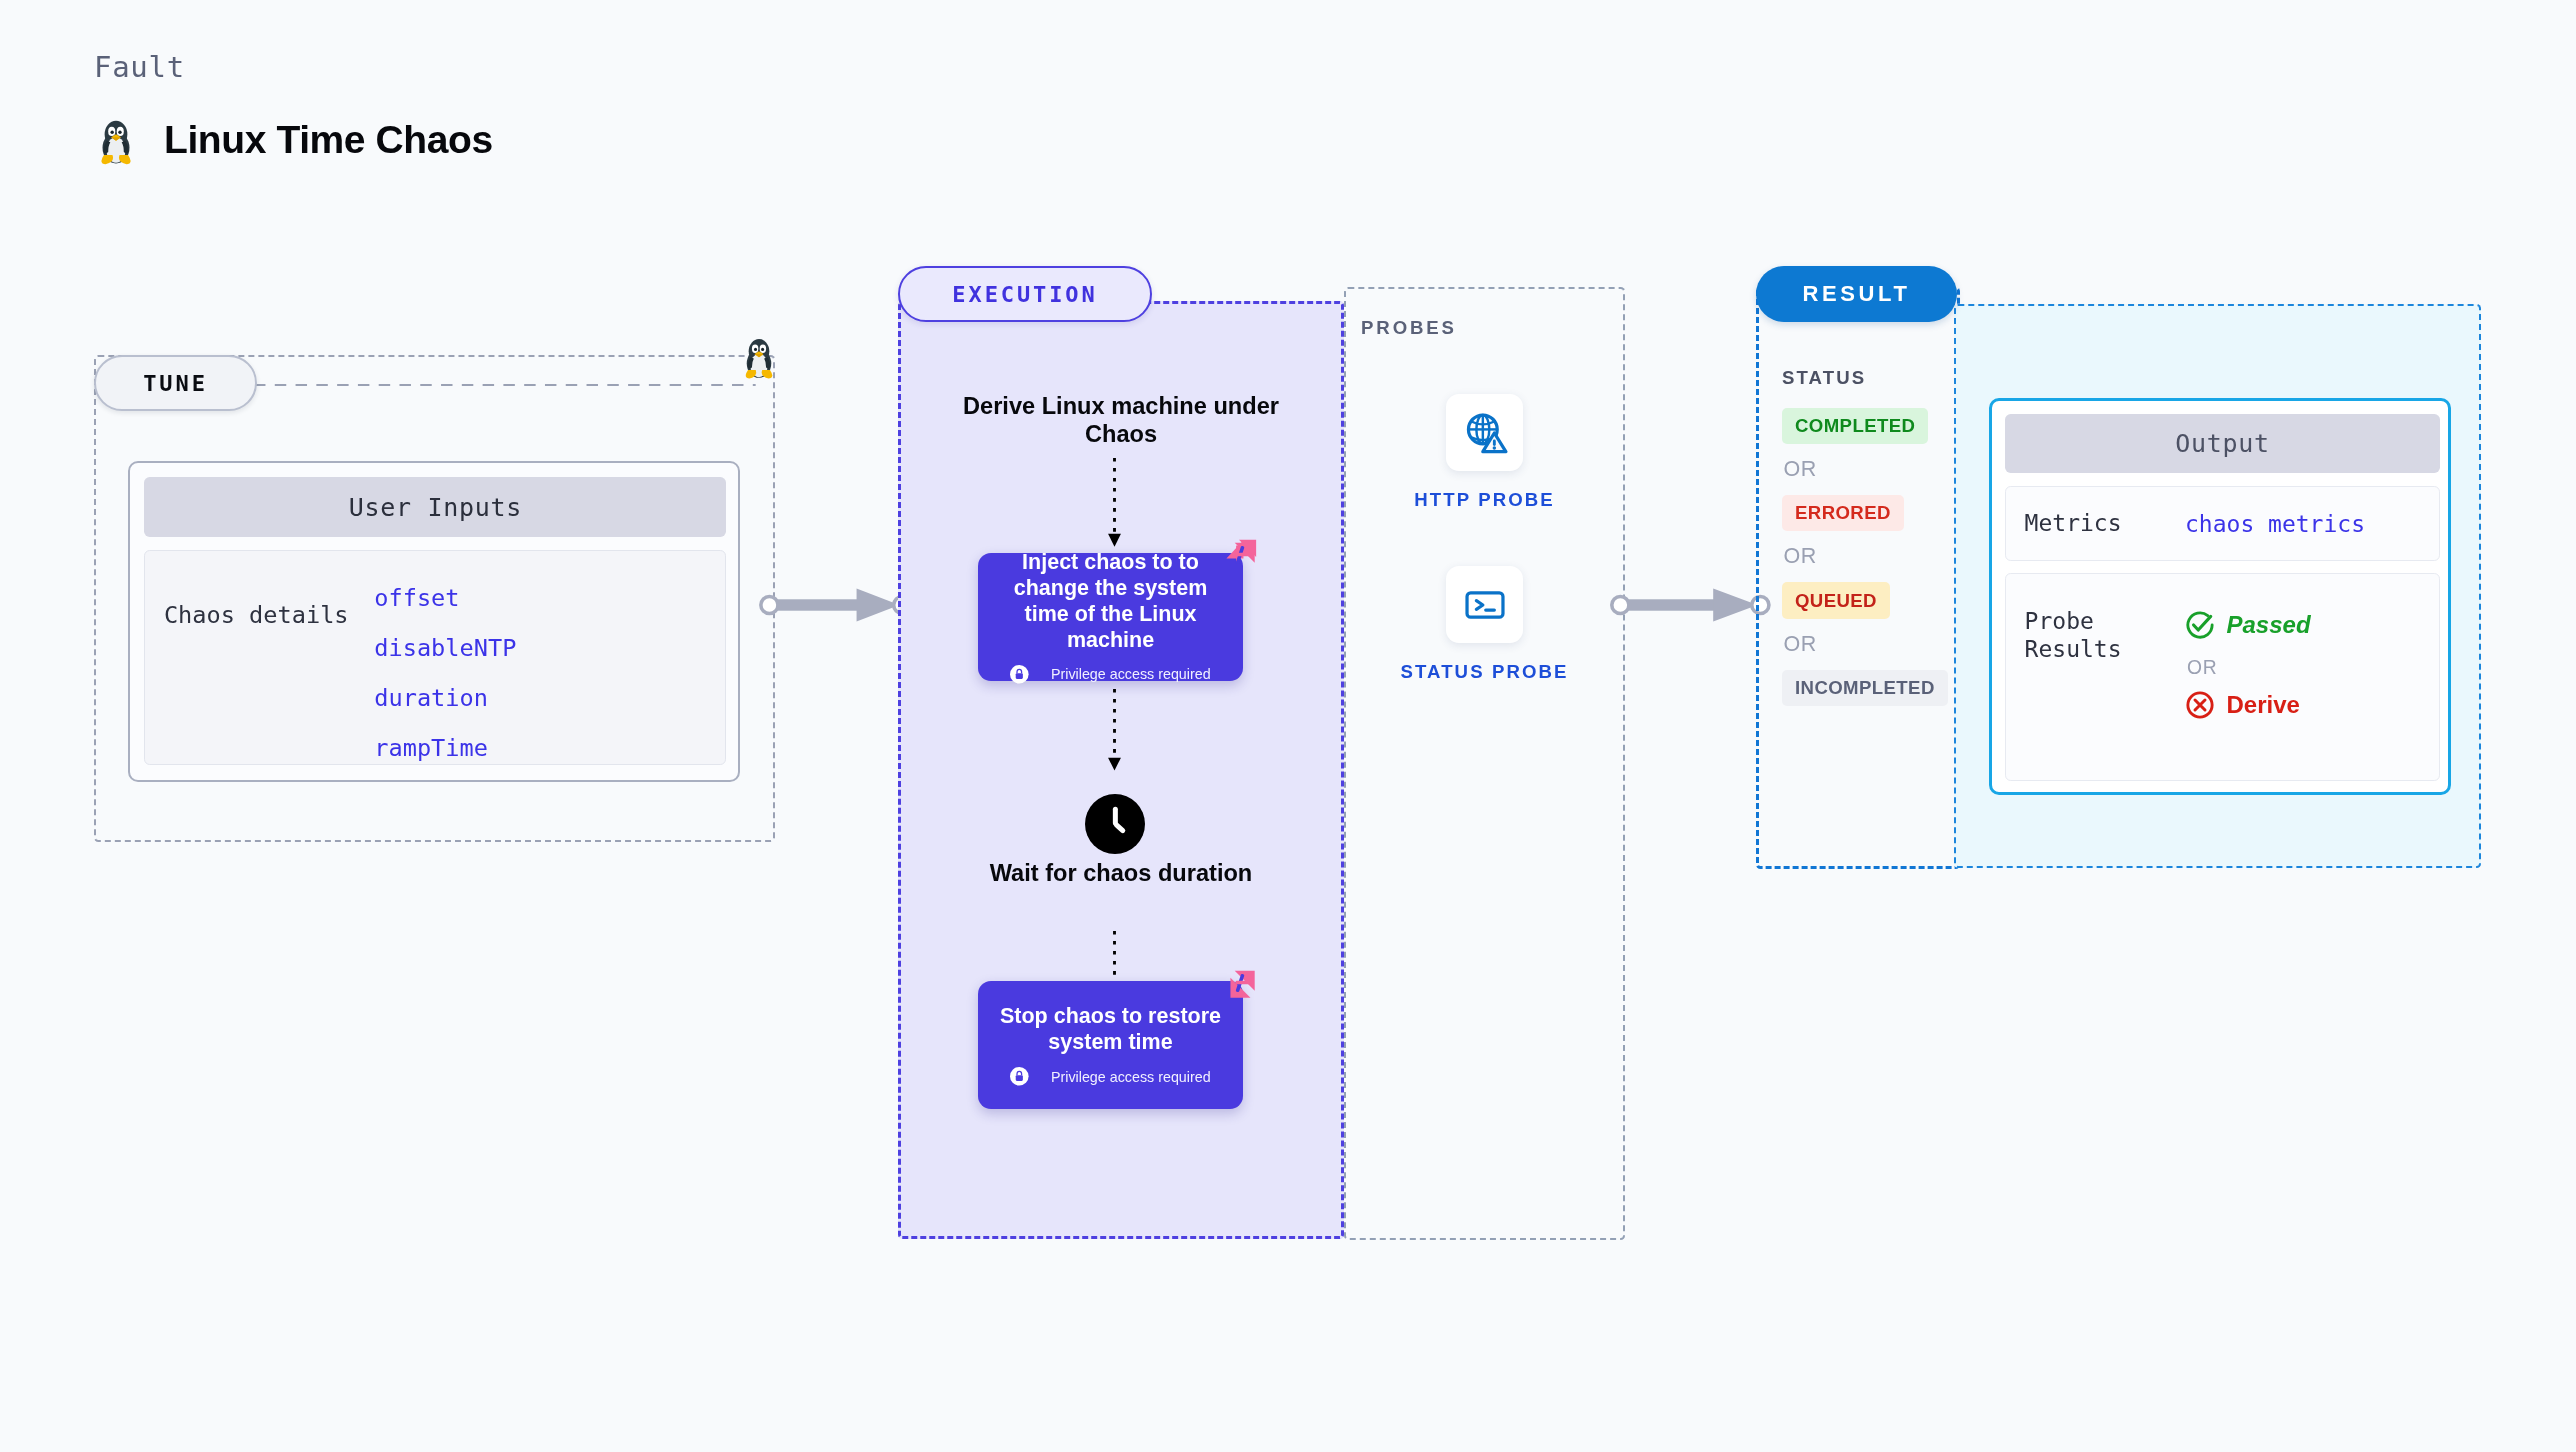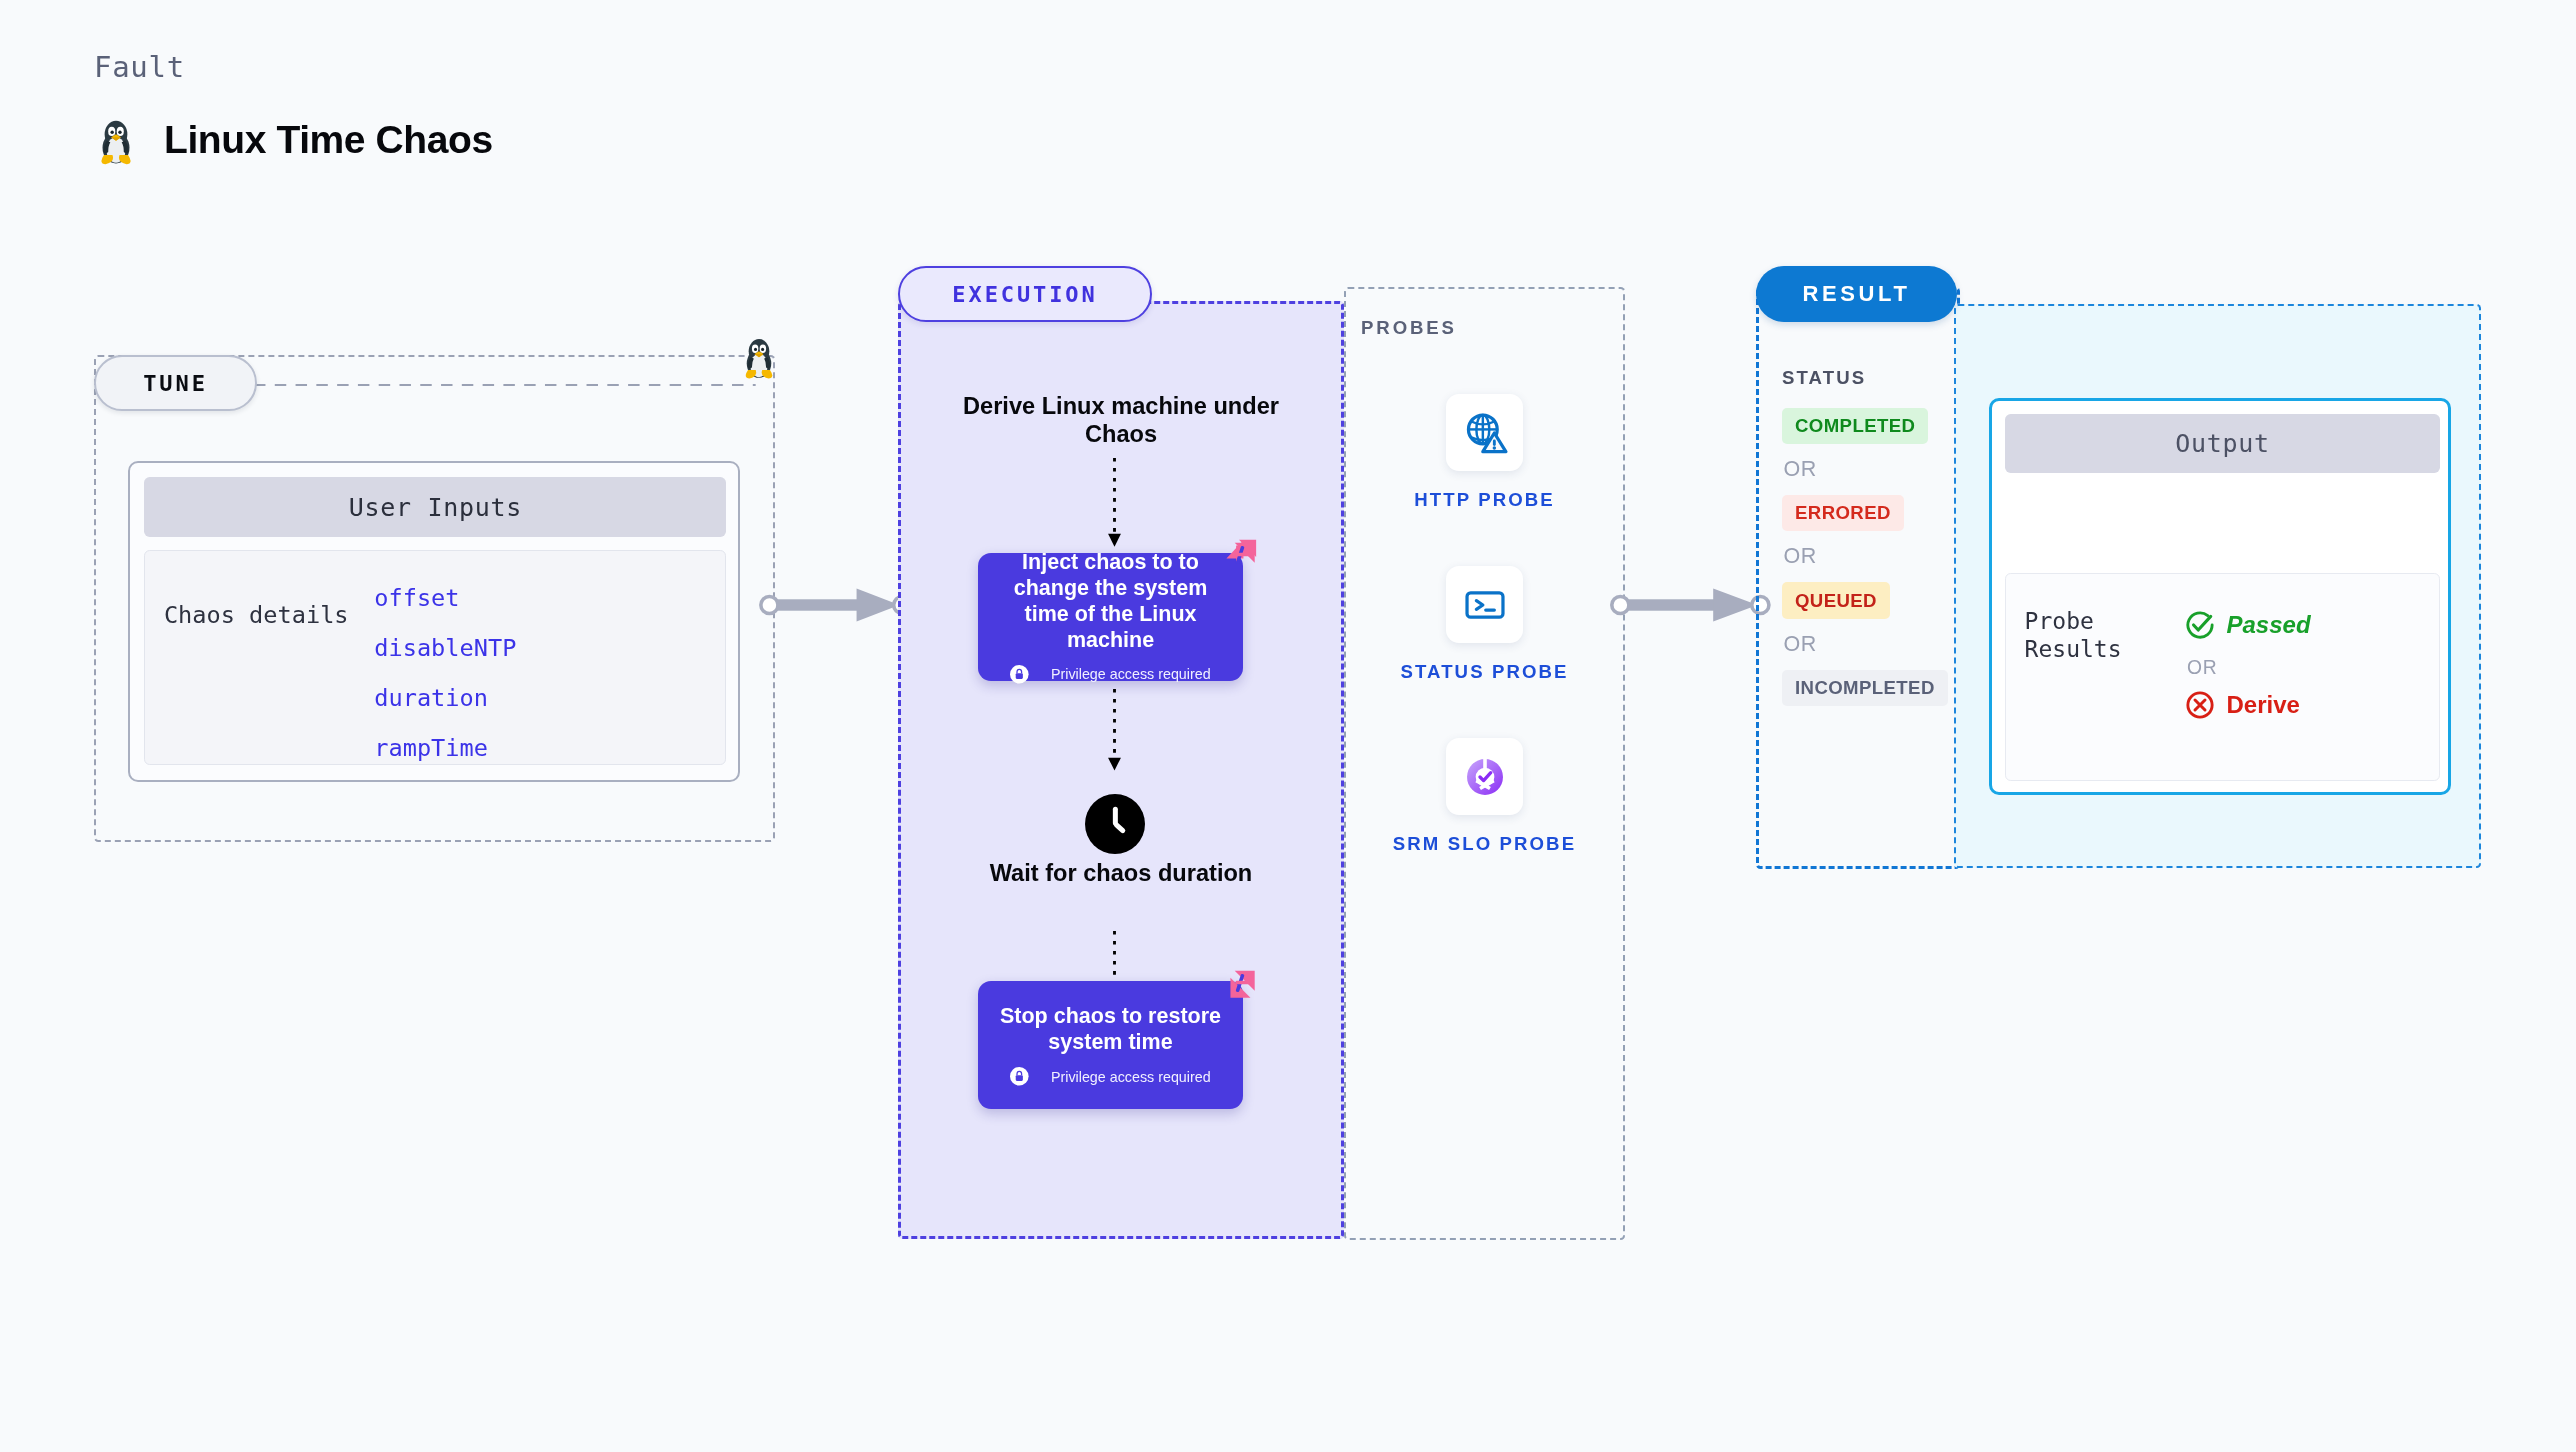--- a/index.html
+++ b/index.html
@@ -353,39 +353,20 @@
     <div class="probe-tile">
       <svg width="46" height="46" viewBox="0 0 64 64">
         <rect x="7" y="15" width="50" height="34" rx="5" fill="none" stroke="#0a72c8" stroke-width="4.5"></rect>
         <path d="M20 26 L29 32 L20 38" fill="none" stroke="#0a72c8" stroke-width="4.5" stroke-linecap="round" stroke-linejoin="round"></path>
         <line x1="33" y1="39" x2="45" y2="39" stroke="#0a72c8" stroke-width="4.5" stroke-linecap="round"></line>
       </svg>
     </div>
     <div class="probe-name">STATUS PROBE</div>
   </div>
 
-  <div class="probe" style="left:1377px;top:738px;">
-    <div class="probe-tile">
-      <svg width="46" height="46" viewBox="0 0 64 64">
-        <defs>
-          <linearGradient id="slograd" x1="0" y1="0" x2="1" y2="1">
-            <stop offset="0%" stop-color="#c7a6fb"></stop>
-            <stop offset="100%" stop-color="#8b2cf5"></stop>
-          </linearGradient>
-        </defs>
-        <circle cx="32" cy="32" r="25" fill="url(#slograd)"></circle>
-        <rect x="29.5" y="5" width="5" height="22" fill="#ffffff"></rect>
-        <rect x="29.5" y="36" width="5" height="22" fill="#ffffff" transform="rotate(120 32 44)"></rect>
-        <rect x="29.5" y="36" width="5" height="22" fill="#ffffff" transform="rotate(-120 32 44)"></rect>
-        <circle cx="32" cy="32" r="13" fill="#ffffff"></circle>
-        <path d="M25 32 L30 37 L40 26" fill="none" stroke="#8b2cf5" stroke-width="4.6" stroke-linecap="round" stroke-linejoin="round"></path>
-      </svg>
-    </div>
-    <div class="probe-name">SRM SLO PROBE</div>
-  </div>
 
   <svg class="gray-arrow" style="left:1610px;top:580px;width:165px;height:50px;" viewBox="0 0 230 70" width="165" height="50">
     <circle cx="14" cy="35" r="12" fill="#ffffff" stroke="#a8adbf" stroke-width="5"></circle>
     <rect x="24" y="27" width="128" height="16" fill="#a8adbf"></rect>
     <path d="M144 12 L206 35 L144 58 Z" fill="#a8adbf"></path>
     <circle cx="210" cy="35" r="12" fill="#ffffff" stroke="#a8adbf" stroke-width="5"></circle>
   </svg>
 
   <div class="group" id="result-group"></div>
   <div class="badge" id="result-badge">RESULT</div>
@@ -403,20 +384,24 @@
     <div class="or-text">OR</div>
 
     <div><span class="status-chip" style="background:#eef0f4;color:#5a6178;">INCOMPLETED</span></div>
   </div>
 
   <div class="group" id="output-group"></div>
 
   <div id="output-card">
     <div id="output-header">Output</div>
 
+    <div id="metrics-row">
+      <div class="mono-label" style="position:absolute;left:18.6px;">Metrics</div>
+      <div class="mono-value" style="position:absolute;left:179px;">chaos metrics</div>
+    </div>
 
     <div id="probe-results-row">
       <div class="mono-label" style="position:absolute;left:18.6px;top:33px;width:143px;">Probe Results</div>
 
       <div class="res-line" style="position:absolute;left:179px;top:36px;">
         <svg width="30" height="30" viewBox="0 0 42 42">
           <path d="M38 21 a17 17 0 1 1 -6.2 -13.1" fill="none" stroke="#18a02a" stroke-width="4" stroke-linecap="round"></path>
           <path d="M12 21 L18.5 28 L36 9" fill="none" stroke="#18a02a" stroke-width="4.4" stroke-linecap="round" stroke-linejoin="round"></path>
         </svg>
         <span class="res-pass">Passed</span>

